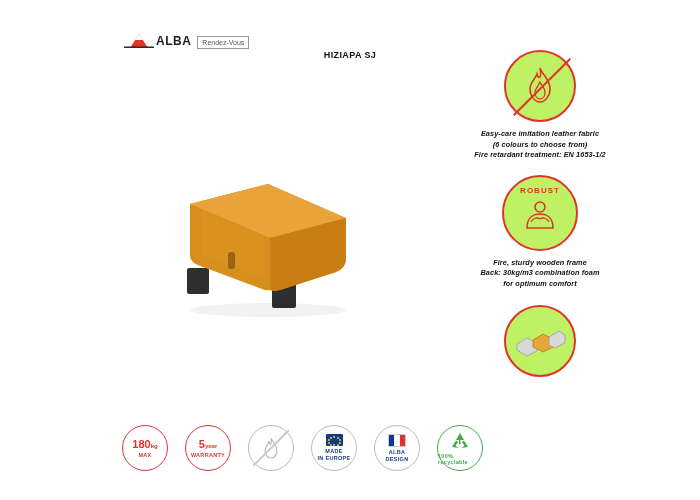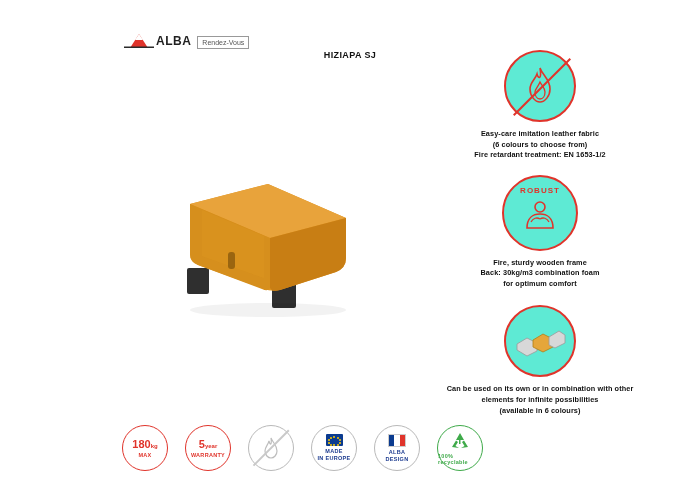--- a/index.html
+++ b/index.html
@@ -95,35 +95,35 @@
   .feature-badge {
     width: 72px;
     height: 72px;
     border: 2px solid #e0342b;
     border-radius: 50%;
     margin: 0 auto 7px auto;
     position: relative;
     display: flex;
     align-items: center;
     justify-content: center;
-    background: #5eead4;
+    background: #bef264;
     box-sizing: border-box;
   }
   .feature-badge.tall {
     width: 76px;
     height: 76px;
   }
   .feature-text {
     font-size: 7.3px;
     font-weight: bold;
     line-height: 1.45;
     color: #111;
     letter-spacing: 0.1px;
   }
-  .feature-text div { white-space: nowrap; }
+  .feature-text div { white-space: nowrap; font-style: italic; }
 
   
   .slash {
     position: absolute;
     width: 80px;
     height: 2px;
     background: #e0342b;
     transform: rotate(-45deg);
     top: 34px;
     left: -4px;
@@ -292,25 +292,20 @@
       </div>
     </div>
 
     <div class="feature" style="margin-top:16px;">
       <div class="feature-badge">
         <svg width="54" height="34" viewBox="0 0 54 34">
           <path d="M4 20 L14 14 L24 19 L24 27 L14 32 L4 26 Z" fill="#d8d8d8" stroke="#9a9a9a" stroke-width="0.8"></path>
           <path d="M20 16 L30 10 L40 15 L40 23 L30 28 L20 23 Z" fill="#E5A63A" stroke="#b37d14" stroke-width="0.8"></path>
           <path d="M36 13 L46 7 L52 11 L52 19 L42 24 L36 21 Z" fill="#d8d8d8" stroke="#9a9a9a" stroke-width="0.8"></path>
         </svg>
-      </div>
-      <div class="feature-text">
-        <div>Can be used on its own or in combination with other</div>
-        <div>elements for infinite possibilities</div>
-        <div>(available in 6 colours)</div>
       </div>
     </div>
 
   </div>
 
   <div class="bottom-strip">
 
     <div class="pill">
       <div class="pill-big">
         <span>180</span><span class="unit">kg</span>

